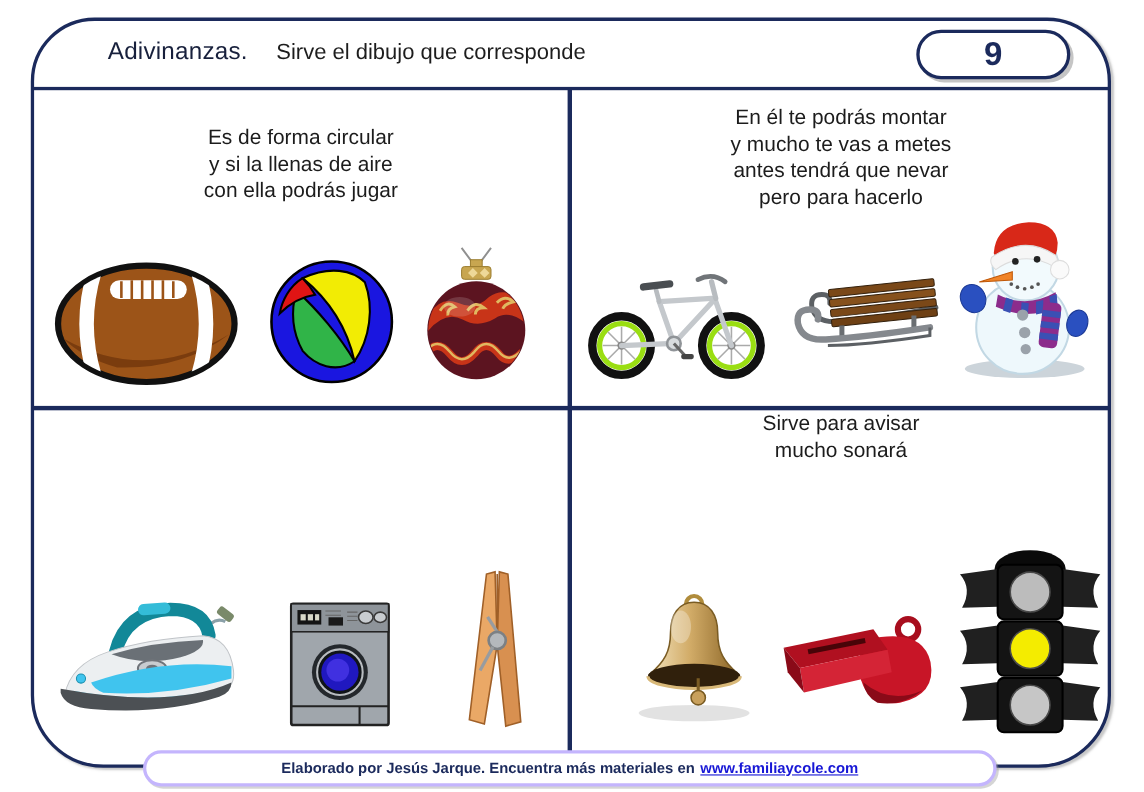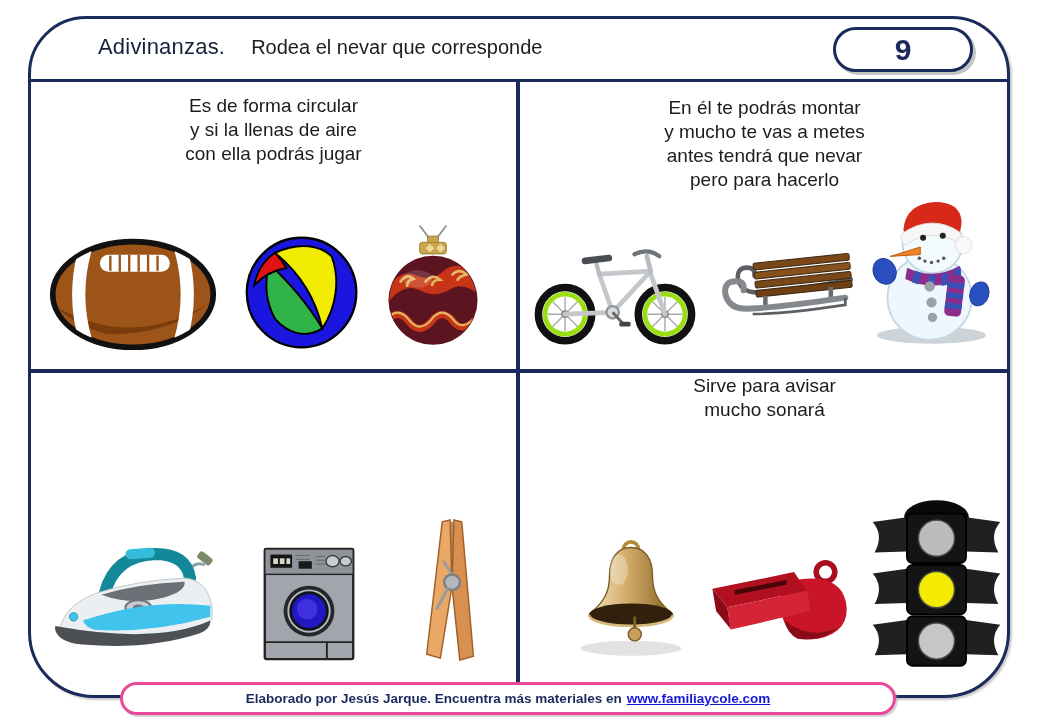--- a/index.html
+++ b/index.html
@@ -32,53 +32,53 @@
     font-weight:bold;font-size:30px;color:#1b2a5c;z-index:4;
   }
 
   .quadrant{position:absolute;display:flex;flex-direction:column;z-index:1;}
   .q1{left:31px;top:82px;width:485px;height:286px;}
   .q2{left:521px;top:82px;width:487px;height:254px;}
   .q3{left:31px;top:374px;width:485px;height:302px;}
   .q4{left:521px;top:374px;width:487px;height:302px;}
 
   .riddle{text-align:center;color:#1c1c1c;font-size:19px;line-height:24px;}
-  .q1 .riddle{padding-top:12px;}
+  .q1 .riddle{padding-top:32px;}
   .q2 .riddle{padding-top:14px;}
   .q3 .riddle{padding-top:28px;}
   .q4 .riddle{padding-top:0;}
   .riddle .line{display:block;}
 
   .options{flex:1;display:flex;align-items:flex-end;}
   .q1 .options{justify-content:space-between;padding:0 34px 16px 16px;}
   .q2 .options{justify-content:space-between;padding:0 8px 4px 6px;}
   .q3 .options{justify-content:flex-start;padding:0 0 12px 12px;}
   .q4 .options{justify-content:flex-start;padding:0 0 8px 40px;}
   .option{display:block;cursor:pointer;}
 
   .footer-pill{
-    position:absolute;left:120px;top:682px;width:776px;height:33px;box-sizing:border-box;
-    border:3px solid #ec4899;border-radius:18px;background:#fff;z-index:6;
+    position:absolute;left:130px;top:682px;width:776px;height:33px;box-sizing:border-box;
+    border:3px solid #c4b5fd;border-radius:18px;background:#fff;z-index:6;
     display:flex;align-items:center;justify-content:center;
     font-size:13.5px;font-weight:bold;color:#1b2a5c;
     box-shadow:2px 2px 0 rgba(150,150,150,.4);
   }
   .footer-link{color:#1717d6;text-decoration:underline;margin-left:5px;cursor:pointer;}
 </style>
 </head>
 <body>
 
 <div class="frame"></div>
 <div class="header-divider"></div>
 <div class="v-divider"></div>
 <div class="h-divider"></div>
 
 <div class="header-text">
   <span class="header-title">Adivinanzas.</span>
-  <span class="header-subtitle">Rodea el nevar que corresponde</span>
+  <span class="header-subtitle">Sirve el dibujo que corresponde</span>
 </div>
 
 <div class="badge">
   <span>9</span>
 </div>
 
 <div class="quadrant q1">
   <div class="riddle">
     <span class="line">Es de forma circular</span>
     <span class="line">y si la llenas de aire</span>

